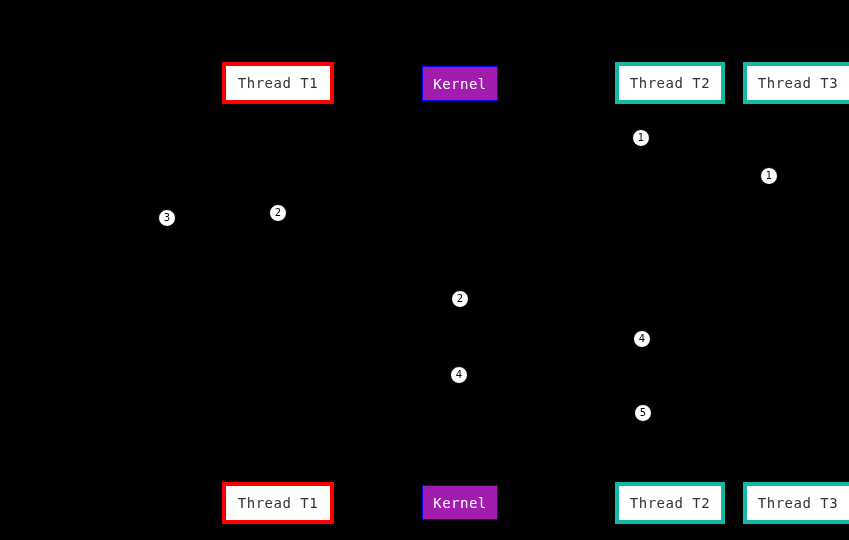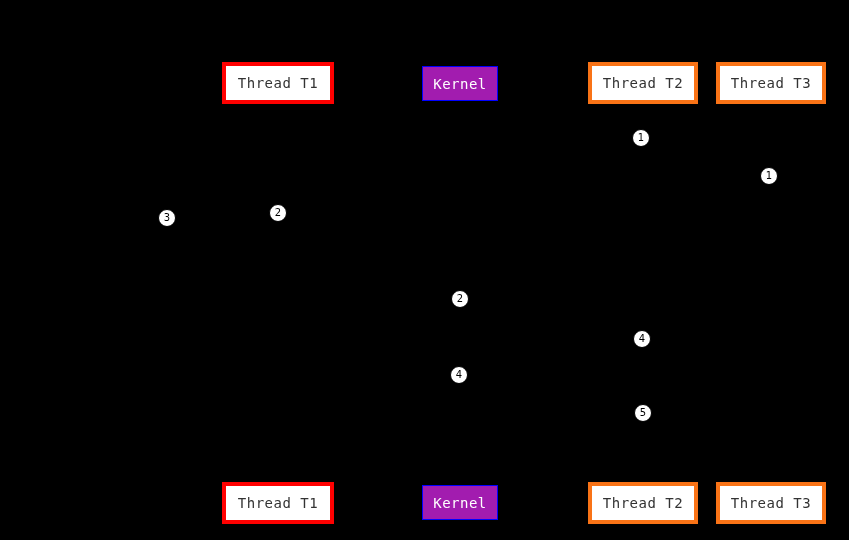--- a/index.html
+++ b/index.html
@@ -28,21 +28,22 @@
     white-space: nowrap;
   }
   .participant.outline {
     background: #ffffff;
     color: #333333;
   }
   .participant.red {
     border: 4px solid #ff0000;
   }
   .participant.blue {
-    border: 4px solid #f97316;
+    border: 4px solid #14b8a6;
+    margin-left: 27px;
   }
   .participant.solid-blue {
     background: #a21caf;
     color: #ffffff;
     border: 1px solid #0000ff;
   }
 
   
   .lifeline {
     position: absolute;

